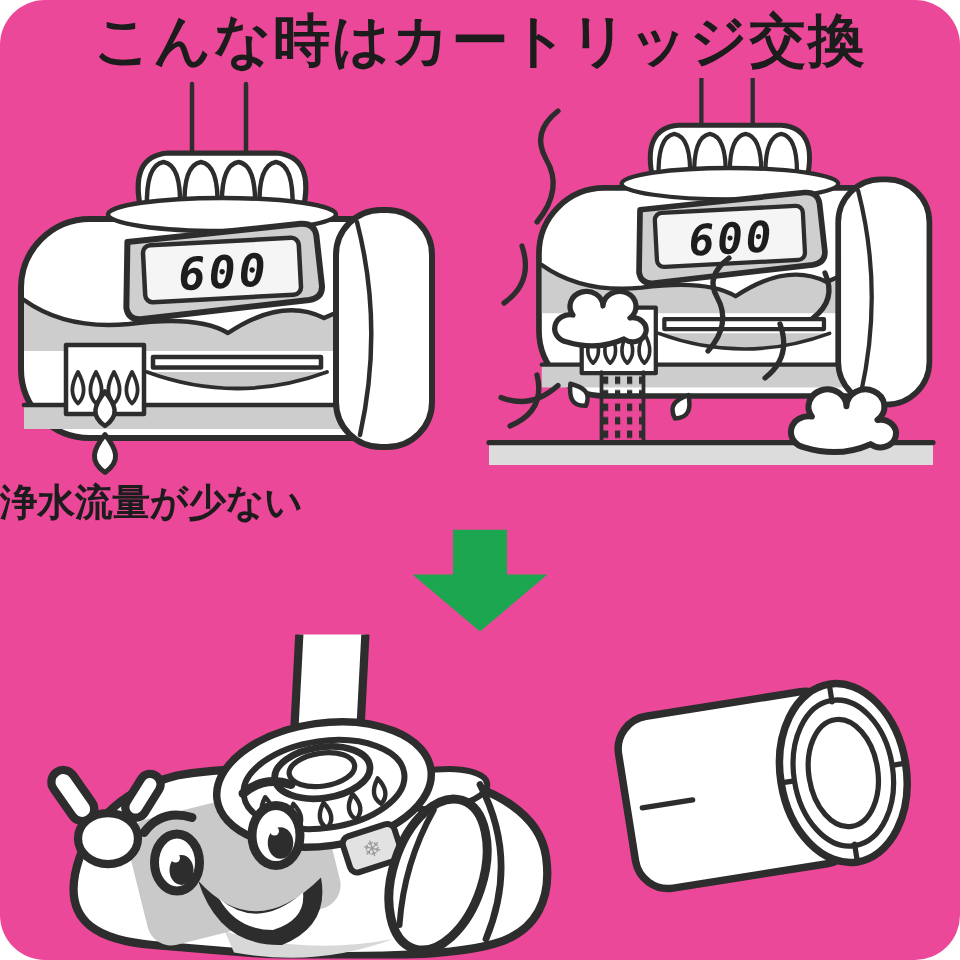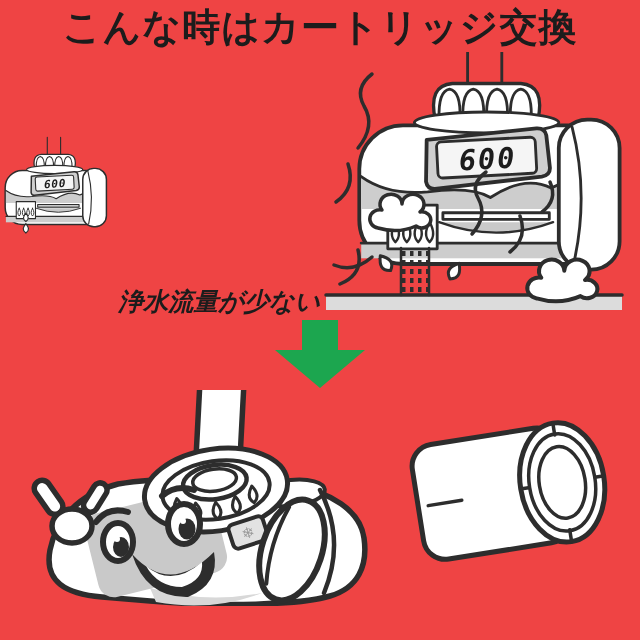--- a/index.html
+++ b/index.html
@@ -1,27 +1,28 @@
 <!DOCTYPE html>
 <html><head>
 <meta charset="utf-8">
 <style>
   html,body{margin:0;padding:0;background:#fff;}
   .page{
     width:640px;height:640px;position:relative;overflow:hidden;
-    background:#ef4444;color:#111;
+    background:#ec4899;color:#111;
     font-family:"DejaVu Sans","Liberation Sans",sans-serif;
+    border-radius:30px;
   }
   .title{
     margin:4px 0 0 0;text-align:center;
     font-size:38px;font-weight:800;letter-spacing:1px;line-height:1.25;
     color:#1c1c1c;
   }
   .figs{display:flex;width:640px;}
-  .fig{width:320px;display:flex;flex-direction:row;align-items:flex-end;font-style:italic;}
+  .fig{width:320px;display:flex;flex-direction:column;align-items:flex-start;}
   .fig svg{width:320px;height:266px;display:block;}
   .caption{font-size:25px;font-weight:700;margin-top:0;color:#1c1c1c;white-space:nowrap;}
   .arrow-row{height:70px;display:flex;justify-content:center;align-items:flex-start;padding-top:2px;}
   .bottom svg{display:block;}
   .seg{
     font-family:"DejaVu Sans Mono","Liberation Mono",monospace;
     font-weight:bold;font-style:italic;font-size:30px;letter-spacing:2px;
     fill:#1d1d1d;
   }
   svg *{stroke-linecap:round;stroke-linejoin:round;}

